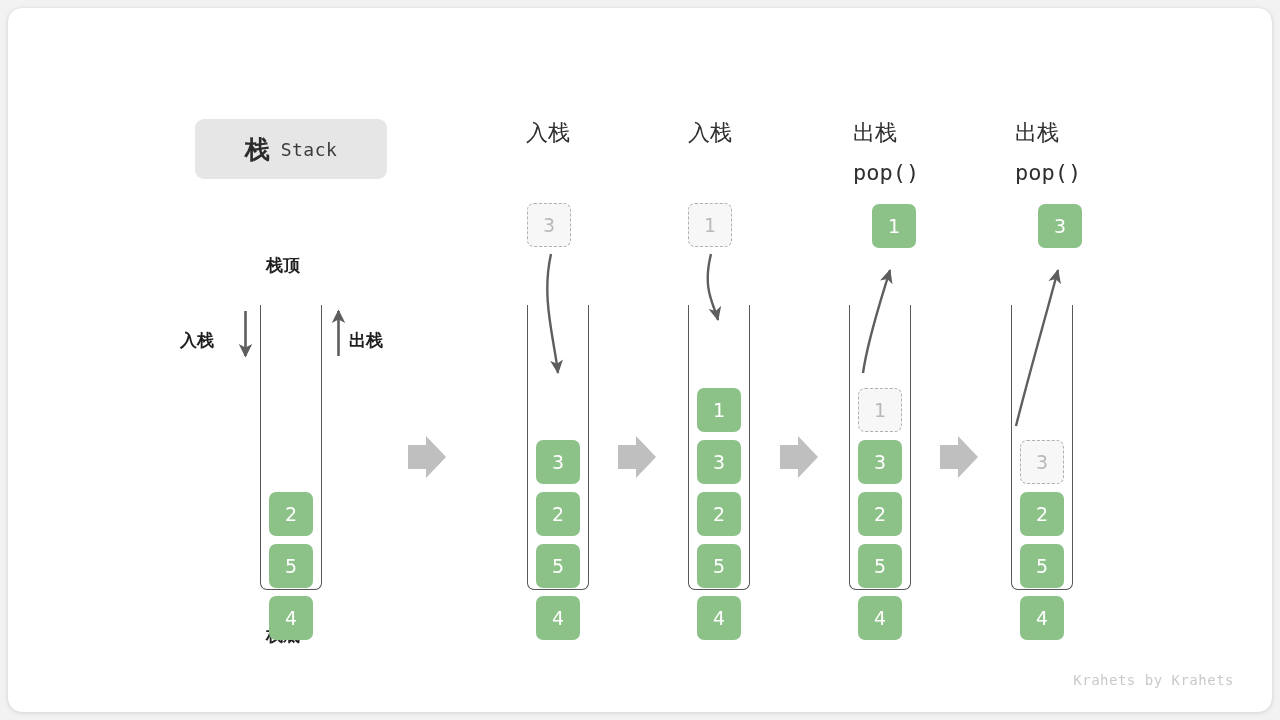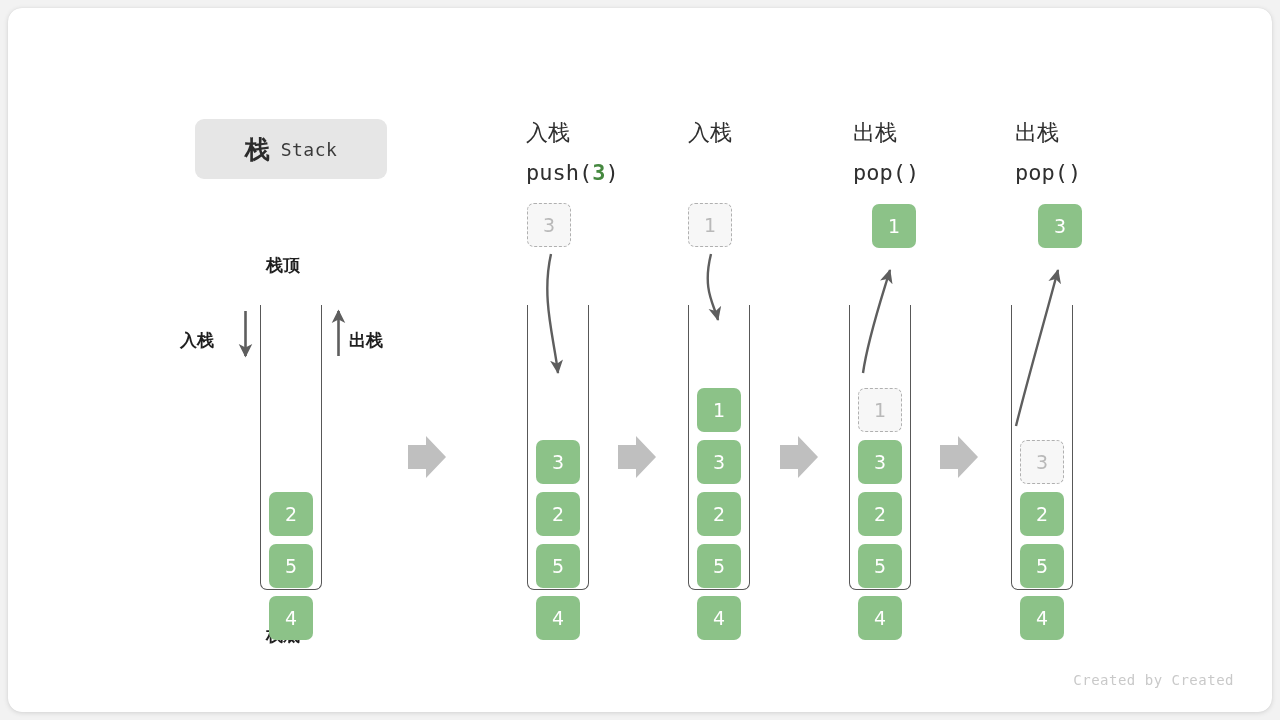--- a/index.html
+++ b/index.html
@@ -164,21 +164,20 @@
       <span class="t-latin">Stack</span>
     </div>
 
     <div class="cjk-label" style="left:258px; top:246px;">栈顶</div>
     <div class="cjk-label" style="left:258px; top:616px;">栈底</div>
     <div class="cjk-label" style="left:172px; top:321px;">入栈</div>
     <div class="cjk-label" style="left:341px; top:321px;">出栈</div>
 
     <div class="col-head" style="left:518px; top:105px;">
       <span class="line1">入栈</span>
-      <span class="line2"><span>push(</span><span class="arg">3</span><span>)</span></span>
     </div>
 
     <div class="col-head" style="left:680px; top:105px;">
       <span class="line1">入栈</span>
     </div>
 
     <div class="col-head" style="left:845px; top:105px;">
       <span class="line1">出栈</span>
       <span class="line2"><span>pop(</span><span class="arg"></span><span>)</span></span>
     </div>
@@ -274,16 +273,16 @@
         <path d="M610,437 L628,437 L628,428 L648,449 L628,470 L628,461 L610,461 Z" fill="#bfbfbf"></path>
       </g>
       <g>
         <path d="M772,437 L790,437 L790,428 L810,449 L790,470 L790,461 L772,461 Z" fill="#bfbfbf"></path>
       </g>
       <g>
         <path d="M932,437 L950,437 L950,428 L970,449 L950,470 L950,461 L932,461 Z" fill="#bfbfbf"></path>
       </g>
     </svg>
 
-    <div class="footer-credit">Created by Created</div>
+    <div class="footer-credit">Krahets by Krahets</div>
 
   </div>
 </div>
 
 </body></html>

